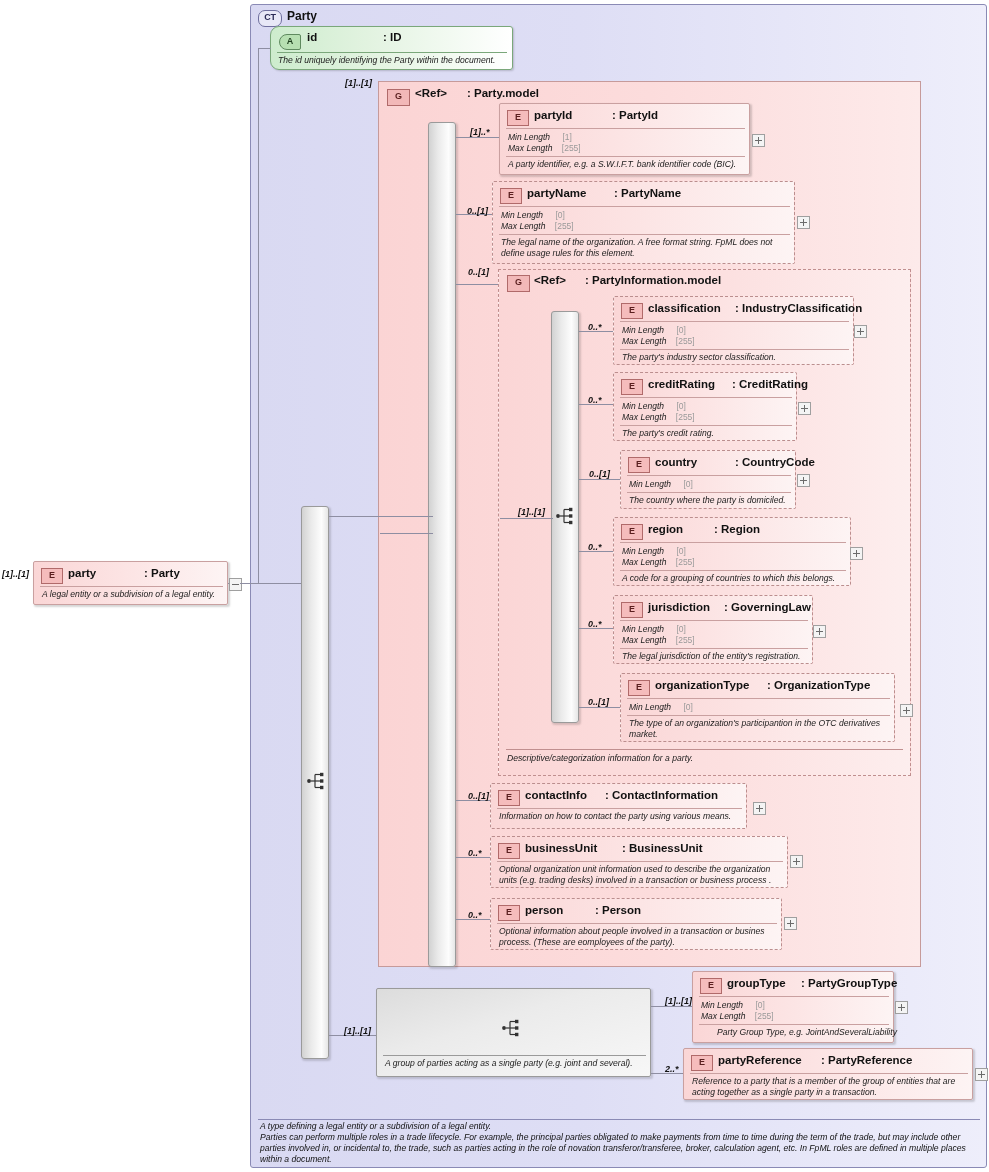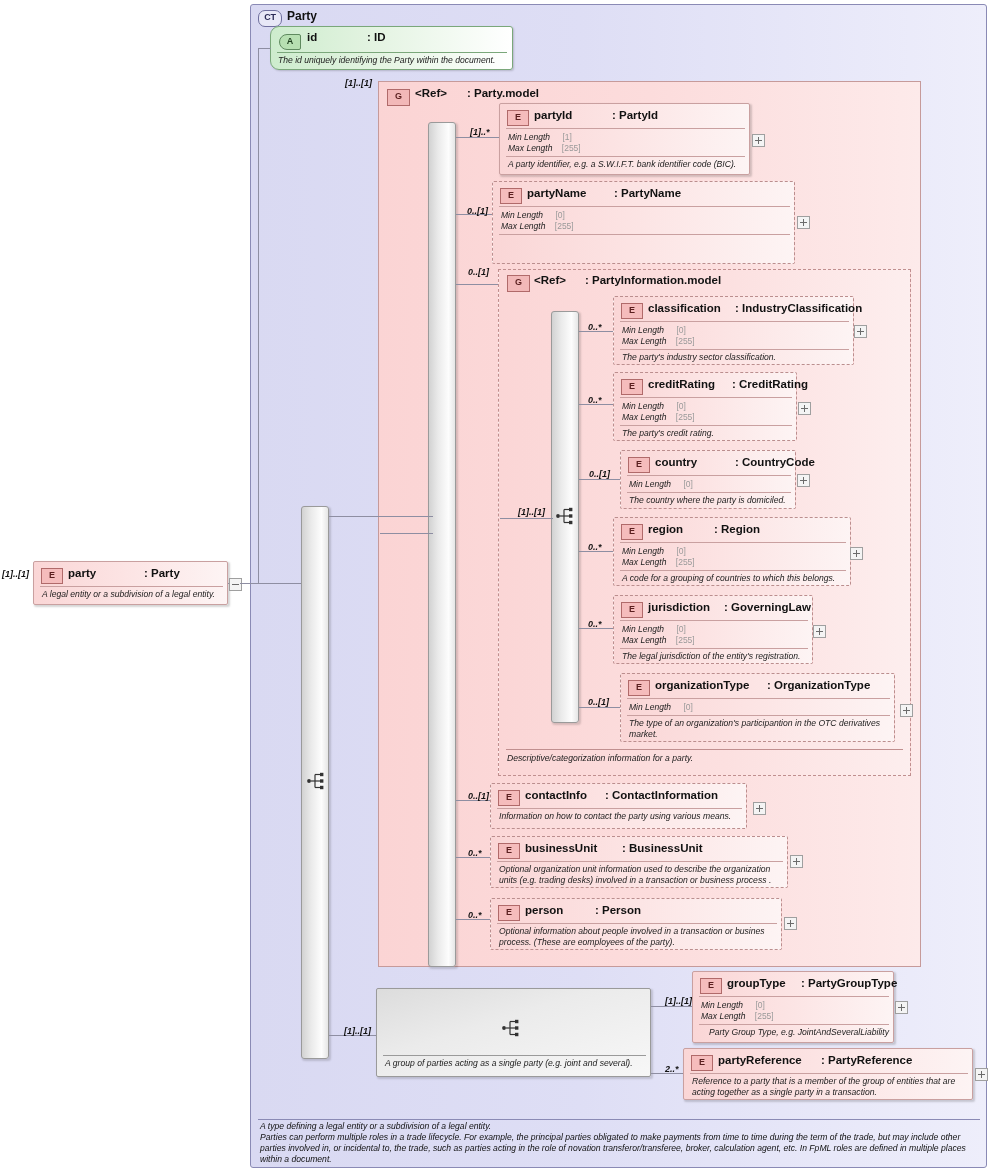--- a/index.html
+++ b/index.html
@@ -150,21 +150,21 @@
       <line x1="8" y1="15.5" x2="13" y2="15.5" stroke="#333" stroke-width="1.2"></line>
       <rect x="13" y="0.8" width="3.4" height="3.4" fill="#333"></rect>
       <rect x="13" y="7.3" width="3.4" height="3.4" fill="#333"></rect>
       <rect x="13" y="13.8" width="3.4" height="3.4" fill="#333"></rect>
     </svg>
   </div>
 
   <div class="abs attr-box" style="left:270px;top:26px;width:243px;height:44px;">
     <div class="attr-tag">A</div>
     <div class="e-name" style="left:36px;top:4px;">id</div>
-    <div class="e-type" style="left:96px;top:4px;">: ID</div>
+    <div class="e-type" style="left:112px;top:4px;">: ID</div>
     <div class="hr" style="left:6px;top:25px;width:230px;border-color:#7aa77a;"></div>
     <div class="doc" style="left:7px;top:28px;width:235px;">The id uniquely identifying the Party within the document.</div>
   </div>
   <div class="ln-v" style="left:258px;top:48px;height:535px;"></div>
   <div class="ln-h" style="left:258px;top:48px;width:13px;"></div>
   <div class="card" style="left:345px;top:78px;">[1]..[1]</div>
 
   <div class="abs grp-box" style="left:378px;top:81px;width:543px;height:886px;">
     <div class="g-tag" style="left:8px;top:7px;">G</div>
     <div class="g-ref" style="left:36px;top:5px;">&lt;Ref&gt;</div>
@@ -201,20 +201,21 @@
     <div class="e-name">partyName</div>
     <div class="e-type" style="left:121px;">: PartyName</div>
     <div class="hr" style="left:6px;top:24px;width:291px;"></div>
     <div class="facets" style="left:8px;top:28px;">
       <span>Min Length</span>
       <span class="facet-val" style="margin-left:10px;">[0]</span><br>
       <span>Max Length</span>
       <span class="facet-val" style="margin-left:7px;">[255]</span>
     </div>
     <div class="hr" style="left:6px;top:52px;width:291px;"></div>
+    <div class="doc" style="left:8px;top:55px;width:288px;">The legal name of the organization. A free format string. FpML does not define usage rules for this element.</div>
   </div>
   <div class="plus" style="left:797px;top:216px;"></div>
 
   <div class="ln-h" style="left:456px;top:284px;width:42px;"></div>
   <div class="card" style="left:468px;top:267px;">0..[1]</div>
   <div class="abs grp-box dashed" style="left:498px;top:269px;width:413px;height:507px;">
     <div class="g-tag" style="left:8px;top:5px;">G</div>
     <div class="g-ref" style="left:35px;top:4px;">&lt;Ref&gt;</div>
     <div class="g-name" style="left:86px;top:4px;">: PartyInformation.model</div>
     <div class="hr" style="left:7px;top:479px;width:397px;border-color:#c08f8f;"></div>
@@ -402,21 +403,21 @@
     <div class="e-name">groupType</div>
     <div class="e-type" style="left:108px;">: PartyGroupType</div>
     <div class="hr" style="left:6px;top:24px;width:190px;"></div>
     <div class="facets" style="left:8px;top:28px;">
       <span>Min Length</span>
       <span class="facet-val" style="margin-left:10px;">[0]</span><br>
       <span>Max Length</span>
       <span class="facet-val" style="margin-left:7px;">[255]</span>
     </div>
     <div class="hr" style="left:6px;top:52px;width:190px;"></div>
-    <div class="doc" style="left:16px;top:55px;width:192px;">Party Group Type, e.g. JointAndSeveralLiability</div>
+    <div class="doc" style="left:24px;top:55px;width:192px;">Party Group Type, e.g. JointAndSeveralLiability</div>
   </div>
   <div class="plus" style="left:895px;top:1001px;"></div>
 
   <div class="ln-h" style="left:651px;top:1073px;width:32px;"></div>
   <div class="card" style="left:665px;top:1064px;">2..*</div>
   <div class="abs el solid" style="left:683px;top:1048px;width:290px;height:52px;">
     <div class="e-tag">E</div>
     <div class="e-name">partyReference</div>
     <div class="e-type" style="left:137px;">: PartyReference</div>
     <div class="hr" style="left:6px;top:24px;width:278px;"></div>

